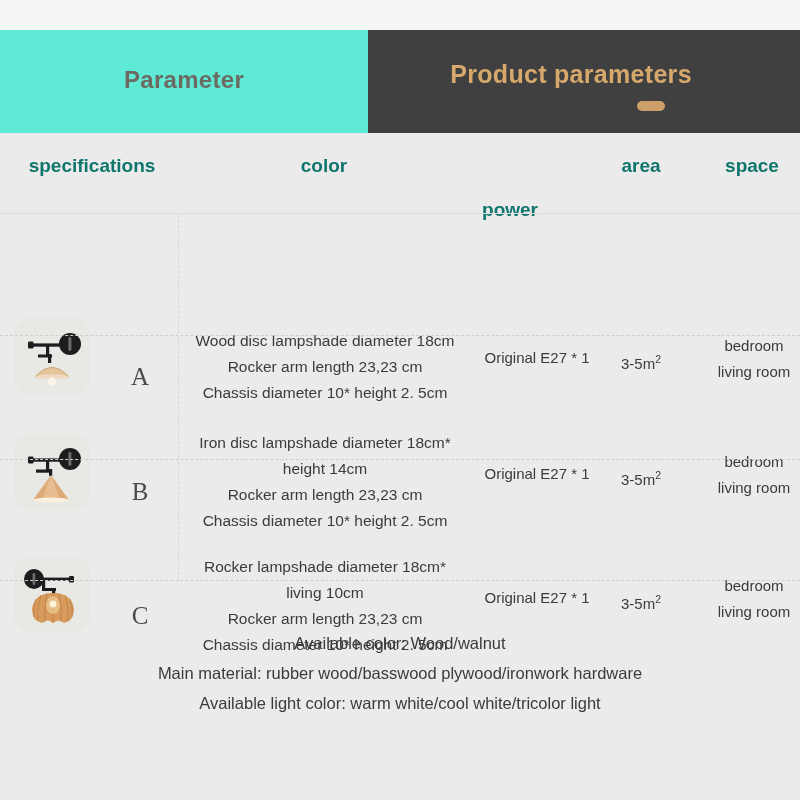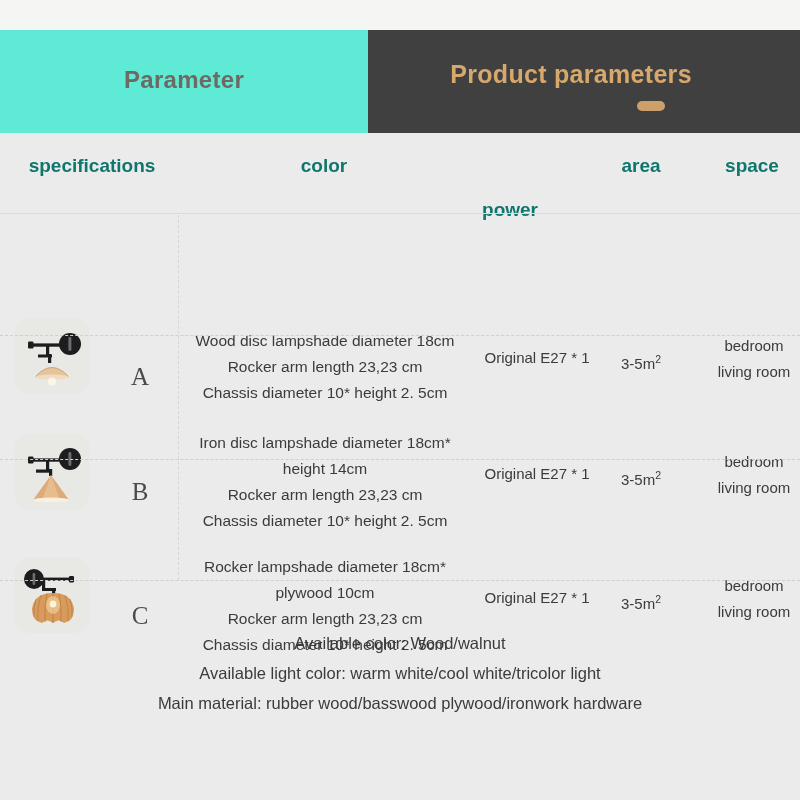--- a/index.html
+++ b/index.html
@@ -299,36 +299,36 @@
             <path d="M51 38.2 Q55 50 54 64"></path>
             <path d="M56 42 Q59 52 58 60"></path>
           </g>
           <ellipse cx="39" cy="48" rx="7" ry="9" fill="#f6dca9" opacity=".55"></ellipse>
           <circle cx="39" cy="47" r="3.4" fill="#fdf3d9"></circle>
         </svg>
       </div>
       <div class="variant-letter" style="top:389px;">C</div>
       <div class="size-cell" style="top:341px;">
         <div>Rocker lampshade diameter 18cm*</div>
-        <div>plywood 10cm</div>
+        <div>living 10cm</div>
         <div>Rocker arm length 23,23 cm</div>
         <div>Chassis diameter 10* height 2. 5cm</div>
       </div>
       <div class="cell-center cell-power" style="top:372px;">Original E27 * 1</div>
       <div class="cell-center cell-area" style="top:373px;">
         <span>3-5m</span><sup>2</sup>
       </div>
       <div class="cell-center cell-space" style="top:360px;">
         <span class="ln">bedroom</span>
         <span class="ln">living room</span>
       </div>
     </div>
     <div class="hline" style="top:447px;"></div>
 
   </div>
 
   <div class="notes" style="top:628px;">
     <div class="note">Available color: Wood/walnut</div>
+    <div class="note">Main material: rubber wood/basswood plywood/ironwork hardware</div>
     <div class="note">Available light color: warm white/cool white/tricolor light</div>
-    <div class="note">Main material: rubber wood/basswood plywood/ironwork hardware</div>
   </div>
 
 </div>
 
 </body></html>

